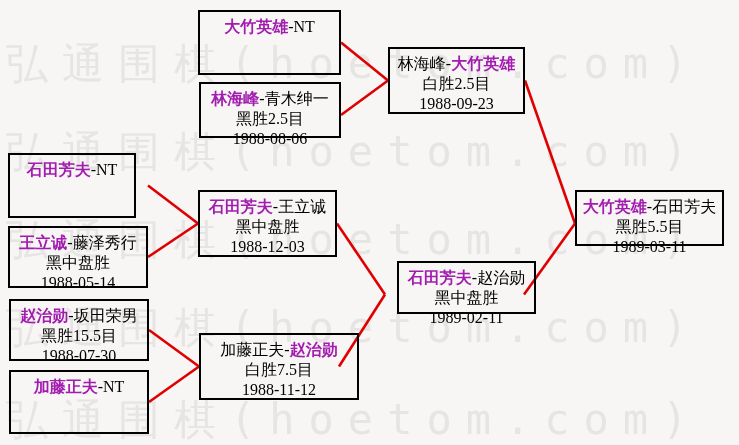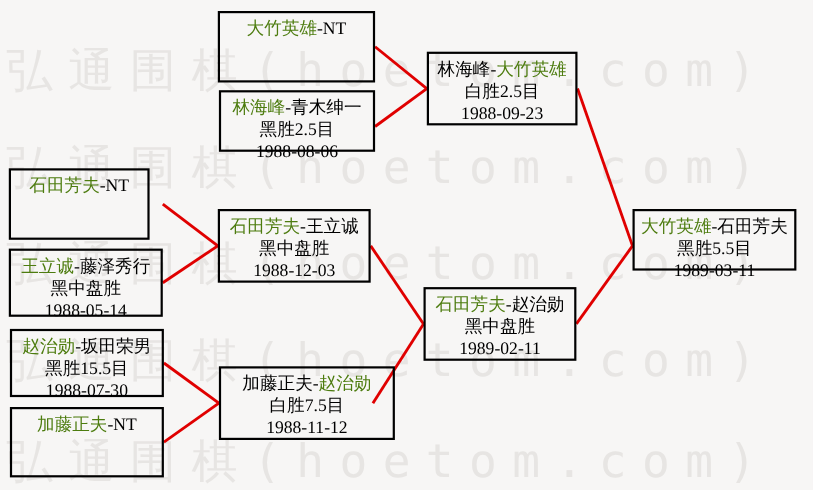--- a/index.html
+++ b/index.html
@@ -19,21 +19,21 @@
   
   svg.lines{position:absolute;left:0;top:0;z-index:2;}
   svg.lines line{stroke:#e00000;stroke-width:2.6;}
   
   .box{
     position:absolute;z-index:3;box-sizing:border-box;
     border:2px solid #000;background:transparent;
     text-align:center;color:#000;
     font-size:16px;line-height:20px;padding-top:5px;
   }
-  .box .red{color:#4d7c0f;}
+  .box .red{color:#a21caf;font-weight:bold;}
   .box div{white-space:nowrap;}
 </style>
 </head>
 <body>
 
 <div class="watermark">
   <div class="watermark-row" style="top:36px">弘通围棋(hoetom.com) 弘通围棋(hoetom.com)</div>
   <div class="watermark-row" style="top:124px">弘通围棋(hoetom.com) 弘通围棋(hoetom.com)</div>
   <div class="watermark-row" style="top:212px">弘通围棋(hoetom.com) 弘通围棋(hoetom.com)</div>
   <div class="watermark-row" style="top:300px">弘通围棋(hoetom.com) 弘通围棋(hoetom.com)</div>
@@ -94,21 +94,21 @@
   <div>黑中盘胜</div>
   <div>1988-12-03</div>
 </div>
 
 <div class="box" style="left:199px;top:333px;width:160px;height:67px">
   <div><span>加藤正夫-</span><span class="red">赵治勋</span><span></span></div>
   <div>白胜7.5目</div>
   <div>1988-11-12</div>
 </div>
 
-<div class="box" style="left:385px;top:261px;width:139px;height:67px">
+<div class="box" style="left:397px;top:261px;width:139px;height:53px">
   <div><span></span><span class="red">石田芳夫</span><span>-赵治勋</span></div>
   <div>黑中盘胜</div>
   <div>1989-02-11</div>
 </div>
 
 <div class="box" style="left:575px;top:190px;width:149px;height:56px">
   <div><span></span><span class="red">大竹英雄</span><span>-石田芳夫</span></div>
   <div>黑胜5.5目</div>
   <div>1989-03-11</div>
 </div>

